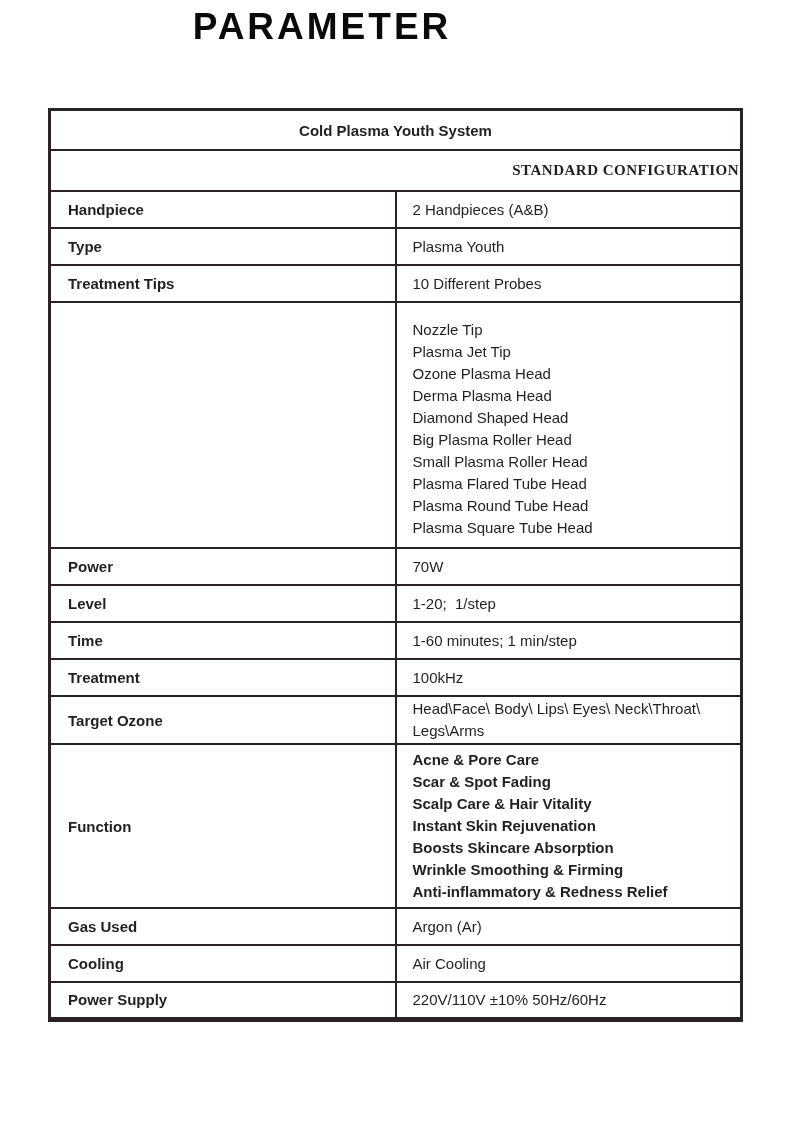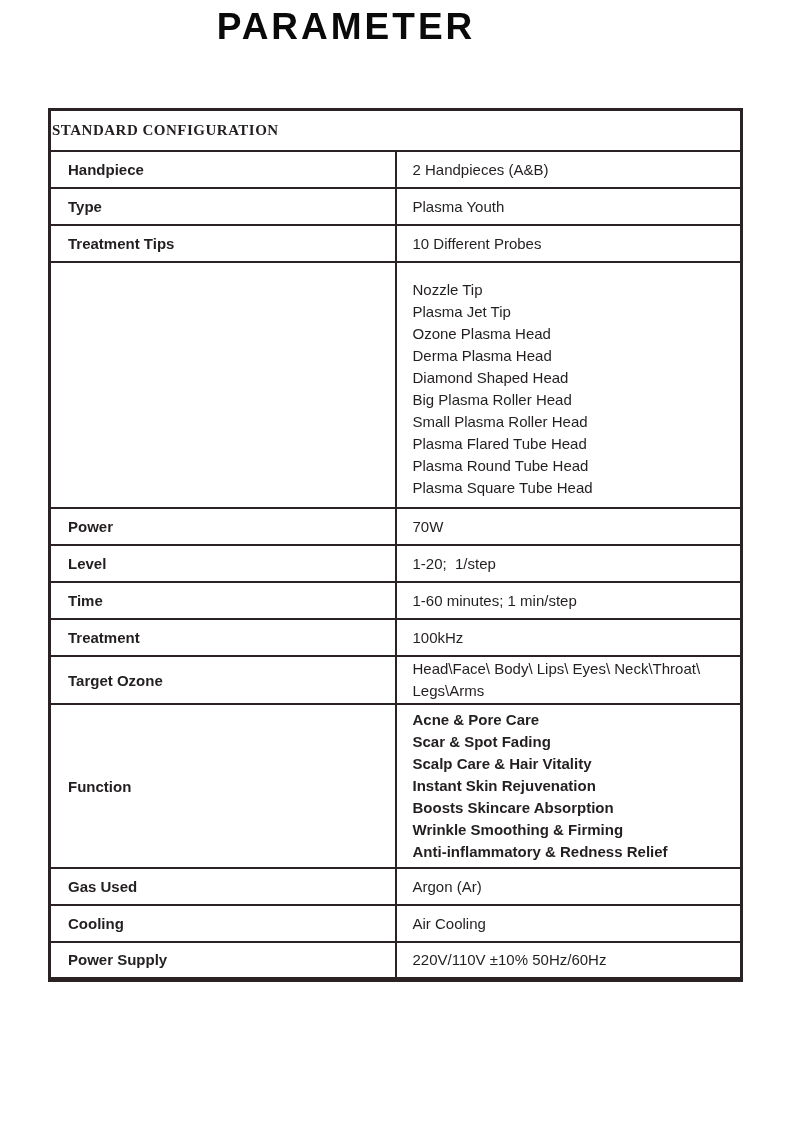--- a/index.html
+++ b/index.html
@@ -16,21 +16,20 @@
     position: absolute;
     top: 6px;
     left: 0;
     width: 644px;
     text-align: center;
     font-size: 37px;
     font-weight: bold;
     letter-spacing: 3px;
     color: #0a0a0a;
     font-family: "Liberation Sans", sans-serif;
-    padding-left: 24px;
   }
   table.spec-table {
     position: absolute;
     left: 48px;
     top: 108px;
     width: 695px;
     border-collapse: collapse;
     table-layout: fixed;
     border: 3px solid #2b2224;
     border-bottom-width: 5px;
@@ -43,21 +42,21 @@
   }
   td.table-header-cell {
     height: 36px;
     text-align: center;
     font-weight: bold;
     font-size: 16px;
     border-bottom-width: 3px;
   }
   td.table-subheader-cell {
     height: 37px;
-    text-align: left;
+    text-align: right;
     font-weight: bold;
     font-size: 16.5px;
     letter-spacing: 0.5px;
     font-family: "Liberation Serif", serif;
     border-bottom-width: 3px;
   }
   td.spec-label {
     width: 298px;
     padding-left: 17px;
     font-weight: bold;
@@ -81,20 +80,23 @@
     font-weight: bold;
   }
 </style>
 </head>
 <body>
 
 <div class="page-title">PARAMETER</div>
 
 <table class="spec-table">
   <tbody>
+    <tr>
+      <td class="table-header-cell" colspan="2">Cold Plasma Youth System</td>
+    </tr>
     <tr>
       <td class="table-subheader-cell" colspan="2">STANDARD CONFIGURATION</td>
     </tr>
 
     <tr class="single-row">
       <td class="spec-label">Handpiece</td>
       <td class="spec-value">2 Handpieces (A&amp;B)</td>
     </tr>
     <tr class="single-row">
       <td class="spec-label">Type</td>

